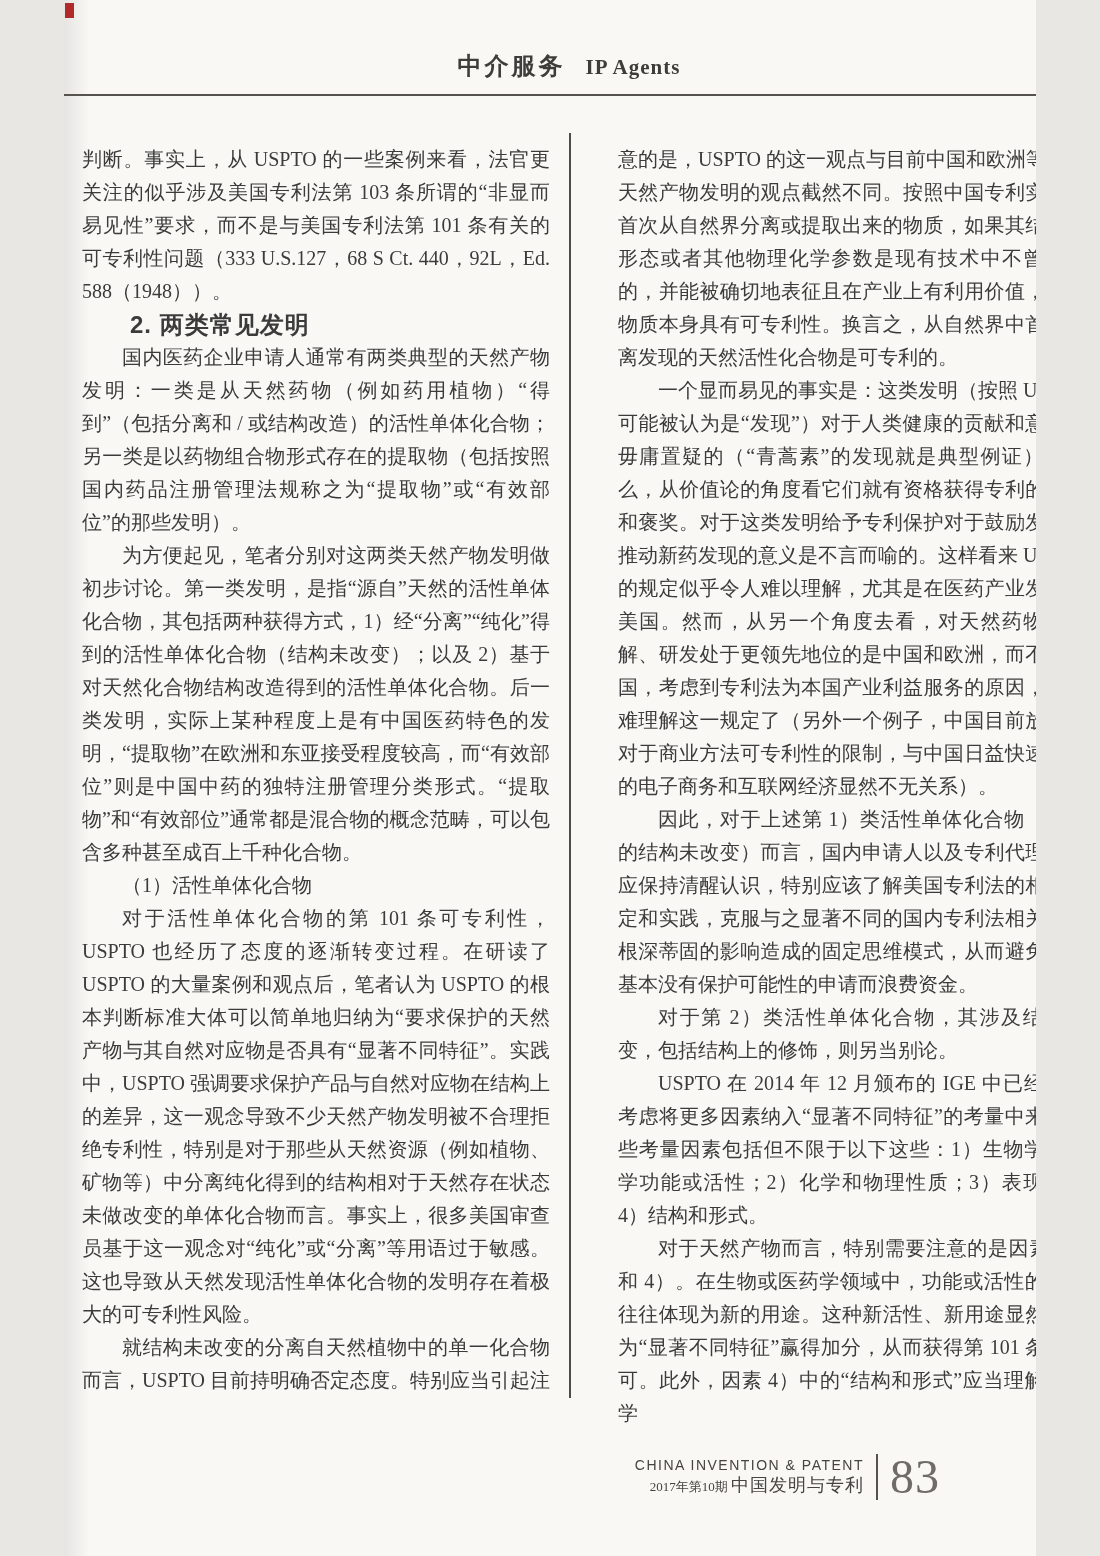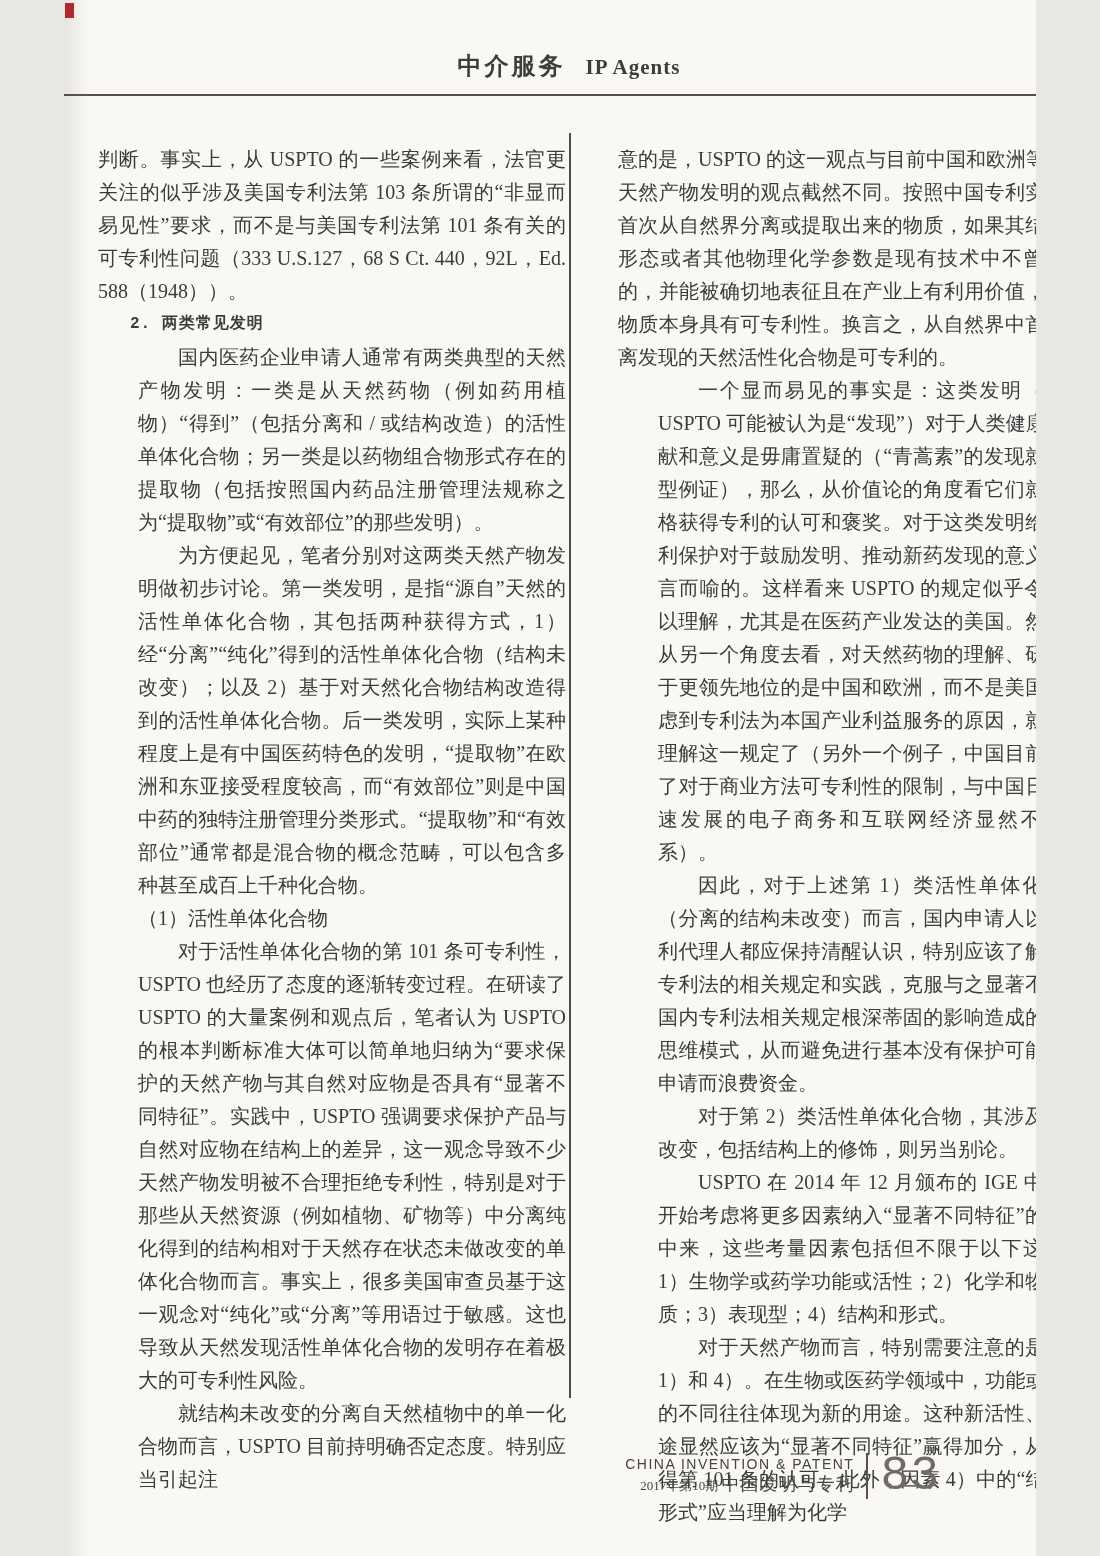--- a/index.html
+++ b/index.html
@@ -40,45 +40,45 @@
   }
   .divider{
     position:absolute; left:505px; top:133px; width:2px; height:1265px;
     background:#4e4c49;
   }
   .col{
     position:absolute; top:143px; width:468px;
     font-size:20px; line-height:33px;
     text-align:justify;
   }
-  .col-left{ left:34px; }
+  .col-left{ left:18px; }
   .col-right{ left:554px; }
   .col p{ margin:0; }
-  p.indent{ text-indent:2em;margin-left:40px; }
+  p.indent{ text-indent:2em; }
   p.cont{ text-indent:0; }
   p.heading{
     text-indent:2em;
-    font-family:Liberation Mono, monospace;
-    font-weight:bold; font-size:16px; letter-spacing:1px;
+    font-family:Liberation Sans, sans-serif;
+    font-weight:bold; font-size:24px; letter-spacing:1px;
   }
   p.subheading{ text-indent:2em; }
   .footer{
     position:absolute; top:1449px; right:96px;
     display:flex; align-items:center;
   }
   .footer-text{ text-align:right; line-height:1.3; color:#464340; }
   .f-en{
     font-size:14px; letter-spacing:1.5px;
     font-family:Liberation Sans, sans-serif;
   }
   .f-zh{ font-size:13px; white-space:nowrap; }
   .f-zh .journal{ font-size:18px; letter-spacing:1px;text-align:right; }
   .footer-bar{ width:2px; height:46px; margin:0 12px 0 12px; background:#56534f; }
   .footer-page{
-    font-family:Liberation Mono, monospace;
+    font-family:Liberation Serif, serif;
     font-size:48px; font-weight:400; color:#6f6c68; letter-spacing:1px;text-align:right;
   }
 </style>
 </head>
 <body>
 
 <div class="page">
 
   <div class="corner-mark" style="background: rgb(177, 41, 42);"></div>
 

